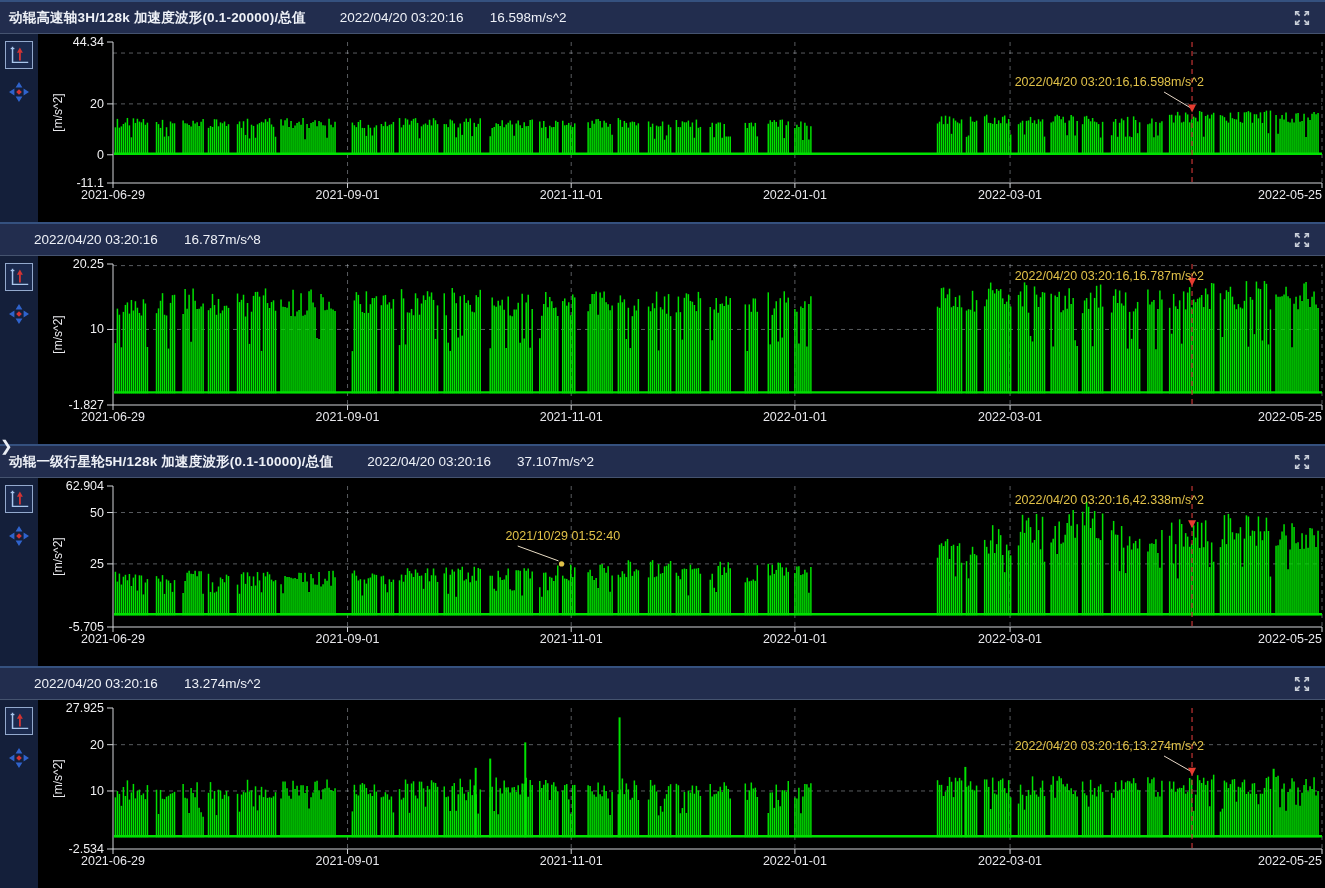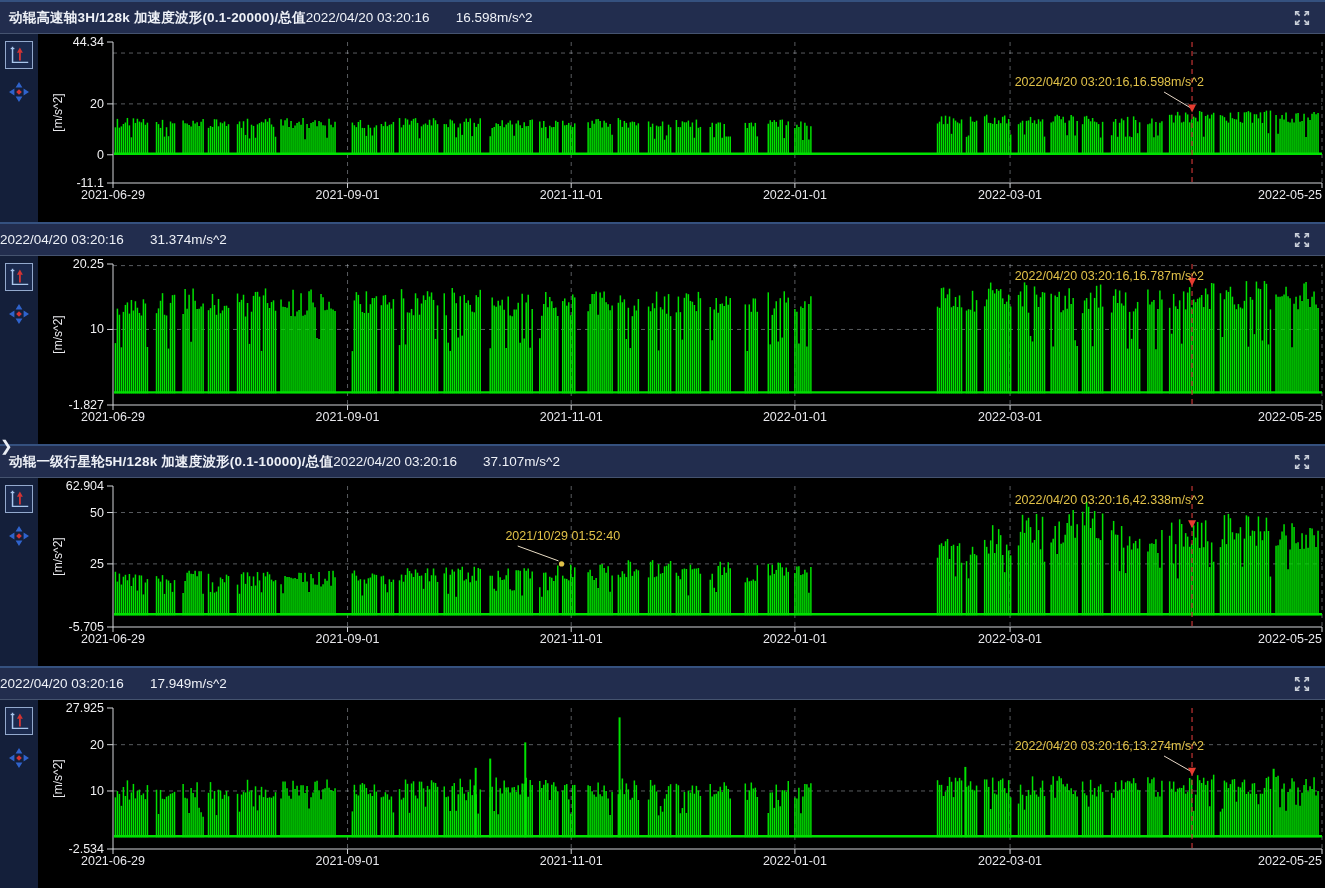--- a/index.html
+++ b/index.html
@@ -3,21 +3,21 @@
 <meta charset="utf-8">
 <style>
   html,body{margin:0;padding:0;background:#05070d;}
   body{width:1325px;height:888px;overflow:hidden;font-family:"Liberation Sans","DejaVu Sans",sans-serif;}
   .page{position:relative;width:1325px;height:888px;background:#05070d;}
   .panel{width:1325px;height:222px;box-sizing:border-box;display:flex;flex-direction:column;}
   .panel:not(:first-child){border-top:2px solid #35517f;}
   .hdr{flex:0 0 32px;height:32px;background:#222d4e;border-bottom:1px solid #45536f;
        display:flex;align-items:center;color:#eef1f7;font-size:13.5px;box-sizing:border-box;}
   .hdr .t{margin-left:9px;font-weight:600;letter-spacing:.2px;}
-  .hdr .ts{}
+  .hdr .ts{margin-left:34px;}
   .hdr .v{margin-left:26px;}
   .hdr .sp{flex:1;}
   .expand-btn{margin-right:12px;width:22px;height:22px;display:flex;align-items:center;justify-content:center;cursor:pointer;}
   .body{flex:1;display:flex;background:#000;min-height:0;}
   .tools{flex:0 0 38px;background:#141f3a;position:relative;}
   .tool-scale{position:absolute;left:5px;top:7px;width:28px;height:28px;box-sizing:border-box;
               border:1px solid #93a9cd;background:#1b2a4e;display:flex;align-items:center;justify-content:center;cursor:pointer;}
   .tool-pan{position:absolute;left:8px;top:47px;width:22px;height:22px;cursor:pointer;}
   svg.chart{display:block;}
   svg text{font-family:"Liberation Sans","DejaVu Sans",sans-serif;}
@@ -544,21 +544,21 @@
           <line x1="1126.0325" y1="58" x2="1152.0325" y2="73.55595238095238" stroke="#e8d8c8" stroke-width="1"></line>
           <path d="M1150.0325 70.55595238095238 L1158.0325 70.55595238095238 L1154.0325 78.55595238095238 Z" fill="#e63c30"></path>
           <text x="1166.0325" y="52" font-size="12.5" fill="#e0c148" text-anchor="end">2022/04/20 03:20:16,16.598m/s^2</text>
         </svg>
     </div>
   </section>
 
   <section class="panel">
     <header class="hdr">
       <span class="ts">2022/04/20 03:20:16</span>
-      <span class="v">31.374m/s^2</span>
+      <span class="v">16.787m/s^8</span>
       <span class="sp"></span>
       <span class="expand-btn">
         <svg width="18" height="18" viewBox="0 0 20 20" fill="none" stroke="#c9cfd9" stroke-width="1.8">
           <path d="M3 7V3h4M13 3h4v4M17 13v4h-4M7 17H3v-4"></path>
           <path d="M3 3l4.4 4.4M17 3l-4.4 4.4M17 17l-4.4-4.4M3 17l4.4-4.4"></path>
         </svg>
       </span>
     </header>
     <div class="body">
       <div class="tools">
@@ -1578,21 +1578,21 @@
           <line x1="1154.0325" x2="1154.0325" y1="8" y2="149" stroke="#c03434" stroke-width="1.2" stroke-dasharray="5 4"></line>
           <path d="M1150.0325 42.26567942981241 L1158.0325 42.26567942981241 L1154.0325 50.26567942981241 Z" fill="#e63c30"></path>
           <text x="1166.0325" y="26" font-size="12.5" fill="#e0c148" text-anchor="end">2022/04/20 03:20:16,42.338m/s^2</text>
         </svg>
     </div>
   </section>
 
   <section class="panel">
     <header class="hdr">
       <span class="ts">2022/04/20 03:20:16</span>
-      <span class="v">17.949m/s^2</span>
+      <span class="v">13.274m/s^2</span>
       <span class="sp"></span>
       <span class="expand-btn">
         <svg width="18" height="18" viewBox="0 0 20 20" fill="none" stroke="#c9cfd9" stroke-width="1.8">
           <path d="M3 7V3h4M13 3h4v4M17 13v4h-4M7 17H3v-4"></path>
           <path d="M3 3l4.4 4.4M17 3l-4.4 4.4M17 17l-4.4-4.4M3 17l4.4-4.4"></path>
         </svg>
       </span>
     </header>
     <div class="body">
       <div class="tools">

